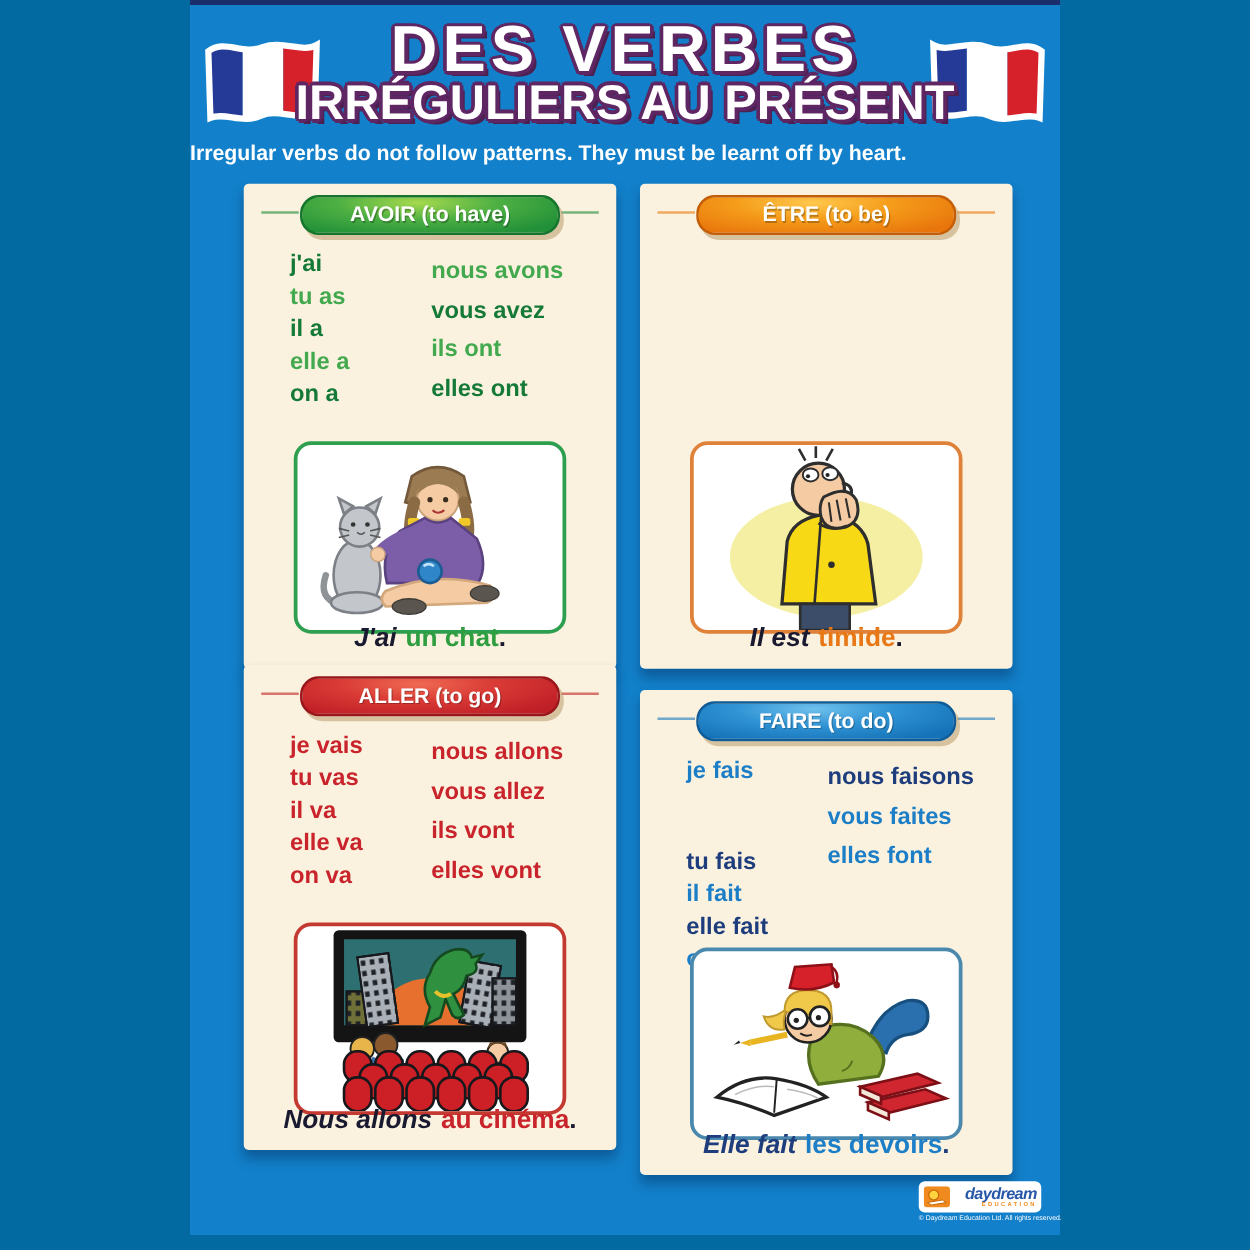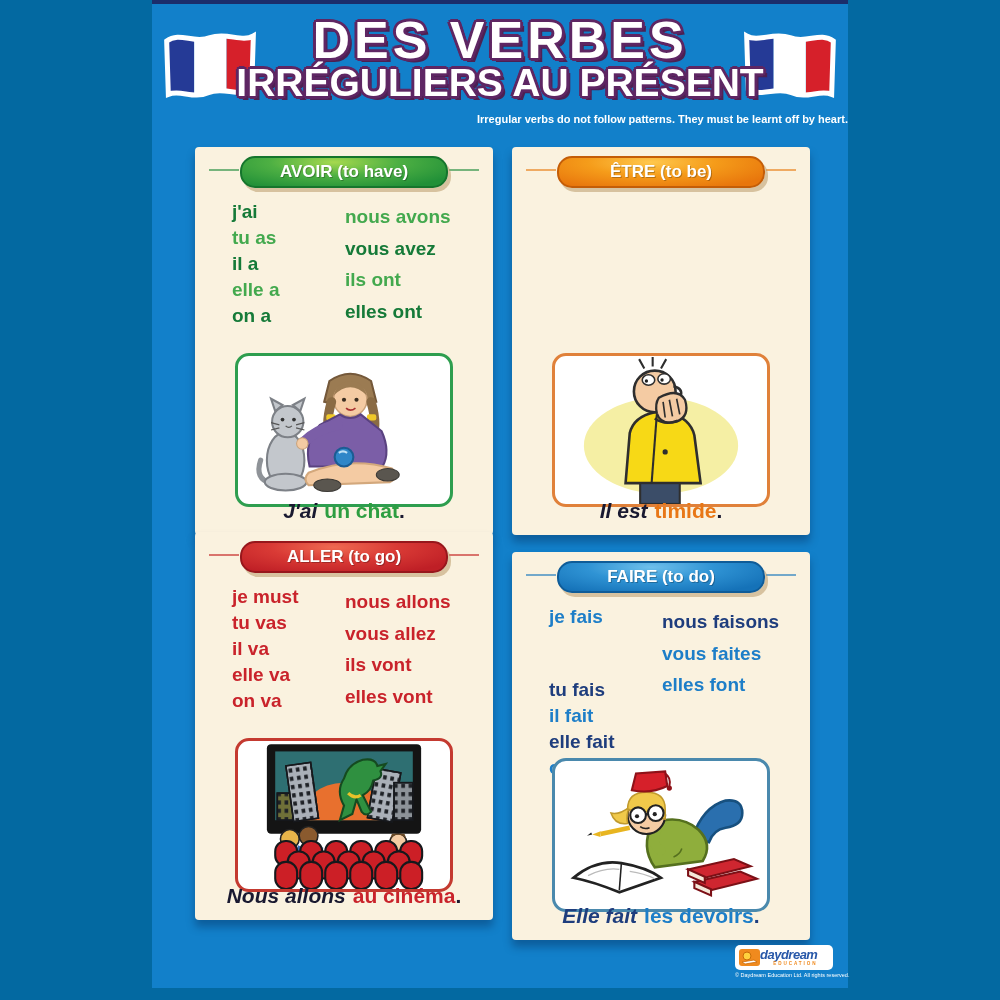--- a/index.html
+++ b/index.html
@@ -8,22 +8,22 @@
   .poster{position:absolute;left:152px;top:0;width:696px;height:988px;background:#1280ca;}
   .topbar{position:absolute;top:0;left:0;right:0;height:4px;background:#1b2d6b;}
 
   
   .title1,.title2{position:absolute;width:100%;text-align:center;color:#fff;font-weight:bold;
     text-shadow:-3px 0 0 #5e2663,3px 0 0 #5e2663,0 -3px 0 #5e2663,0 3px 0 #5e2663,
                 -2px -2px 0 #5e2663,2px 2px 0 #5e2663,-2px 2px 0 #5e2663,2px -2px 0 #5e2663,
                 4px 4px 0 #4c2152;white-space:nowrap;}
   .title1{top:10px;font-size:52px;letter-spacing:4px;}
   .title2{top:61px;font-size:39px;letter-spacing:0px;}
-  .subtitle{position:absolute;top:113px;width:100%;text-align:right;color:#fff;
-            font-weight:bold;font-size:11px;}
+  .subtitle{position:absolute;top:113px;width:100%;text-align:left;color:#fff;
+            font-weight:bold;font-size:17px;}
 
   .flag{position:absolute;top:24px;width:100px;height:84px;}
   .flag.left{left:8px;}
   .flag.right{right:8px;transform:scaleX(-1);}
 
   
   .card{position:absolute;width:298px;height:388px;background:#faf2df;border-radius:4px;
         box-shadow:0 7px 9px rgba(5,40,85,.4);}
   #card-avoir{left:43px;top:147px;}
   #card-etre{left:360px;top:147px;}
@@ -52,21 +52,21 @@
          background:#fff;border:3px solid #888;border-radius:14px;overflow:hidden;}
   .illus svg{width:100%;height:100%;display:block;}
 
   .caption{position:absolute;bottom:12px;width:100%;text-align:center;font-size:21px;
            font-weight:bold;white-space:nowrap;}
   .cap-lead{font-style:italic;margin-right:7px;}
 
   
   .logo{position:absolute;left:583px;top:945px;width:98px;}
   .logo-box{background:#fff;border-radius:5px;padding:2px 4px;display:flex;align-items:center;
-            gap:0;height:25px;box-sizing:border-box;}
+            gap:12px;height:25px;box-sizing:border-box;}
   .logo-icon{width:21px;height:17px;flex:0 0 auto;}
   .logo-text{line-height:1;}
   .logo-brand{font-size:13px;font-weight:bold;font-style:italic;color:#2757a8;letter-spacing:-.5px;}
   .logo-sub{font-size:4.6px;color:#f08a1e;letter-spacing:1.9px;text-align:right;font-weight:bold;margin-top:1px;}
   .logo-copy{font-size:5.5px;color:#fff;text-align:center;margin-top:2px;white-space:nowrap;}
 </style>
 </head>
 <body>
 
 <div class="page">
@@ -183,21 +183,21 @@
         <span class="cap-lead" style="color: rgb(25, 25, 48);">Il est</span><span style="color: rgb(232, 119, 22); margin-top: 48px;">timide</span><span style="color: rgb(25, 25, 48);">.</span>
       </div>
     </div>
 
     <div class="card" id="card-aller" style="background-color: rgb(250, 242, 223);">
       <i class="rule l" style="background-color: rgb(195, 32, 31);"></i>
       <i class="rule r" style="background-color: rgb(195, 32, 31);"></i>
       <div class="pill pill-aller">ALLER (to go)</div>
       <div class="cols">
         <div class="col-left">
-          <div class="row" style="color: rgb(201, 35, 43);">je must</div>
+          <div class="row" style="color: rgb(201, 35, 43);">je vais</div>
           <div class="row" style="color: rgb(201, 35, 43);">tu vas</div>
           <div class="row" style="color: rgb(201, 35, 43);">il va</div>
           <div class="row" style="color: rgb(201, 35, 43);">elle va</div>
           <div class="row" style="color: rgb(201, 35, 43);">on va</div>
         </div>
         <div class="col-right">
           <div class="row" style="color: rgb(201, 35, 43);">nous allons</div>
           <div class="row" style="color: rgb(201, 35, 43);">vous allez</div>
           <div class="row" style="color: rgb(201, 35, 43);">ils vont</div>
           <div class="row" style="color: rgb(201, 35, 43);">elles vont</div>

